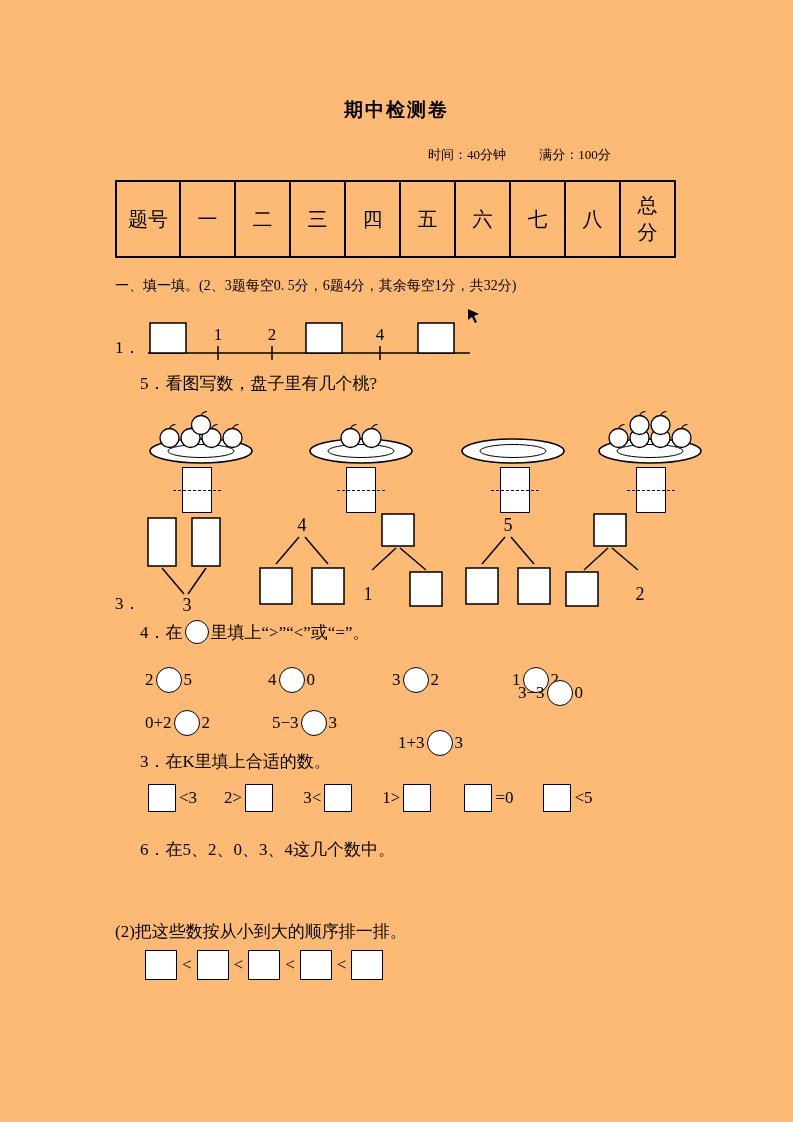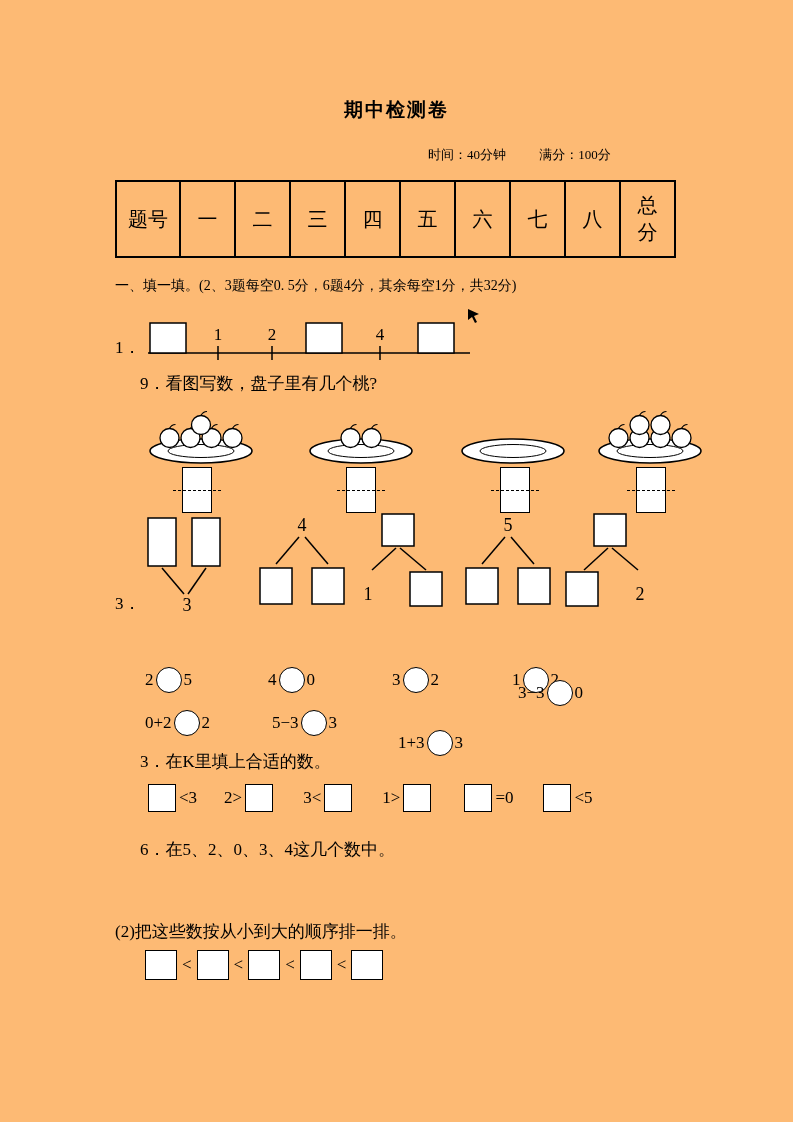--- a/index.html
+++ b/index.html
@@ -147,21 +147,21 @@
     <text x="124" y="28" text-anchor="middle" font-size="17">2</text>
     <rect class="bx" x="158" y="11" width="36" height="30"></rect>
     <line class="ln" x1="232" y1="34" x2="232" y2="48"></line>
     <text x="232" y="28" text-anchor="middle" font-size="17">4</text>
     <rect class="bx" x="270" y="11" width="36" height="30"></rect>
   </svg>
   <svg style="position:absolute;left:466px;top:308px" width="16" height="16" viewBox="0 0 16 16">
     <path d="M2 1 L13 6 L8 8 L11 14 L9 15 L6 9 L2 12 Z" fill="#000"></path>
   </svg>
 
-  <div class="qtext" style="left:140px;top:372px">9．看图写数，盘子里有几个桃?</div>
+  <div class="qtext" style="left:140px;top:372px">5．看图写数，盘子里有几个桃?</div>
 
   <svg class="plate" style="position:absolute;left:148px;top:405px" width="106" height="62" viewBox="0 0 106 62">
     <ellipse cx="53" cy="46" rx="51" ry="12" fill="#fff" stroke="#000" stroke-width="1.5"></ellipse>
     <ellipse cx="53" cy="46" rx="33" ry="6.5" fill="none" stroke="#000" stroke-width="1"></ellipse>
     <g class="peaches">
         <circle cx="21.5" cy="33" r="9.5" fill="#fff" stroke="#000" stroke-width="1.3"></circle>
         <path d="M 21.5 23.5 q 2 -4 6 -4" fill="none" stroke="#000" stroke-width="1.2"></path>
         <circle cx="42.5" cy="33" r="9.5" fill="#fff" stroke="#000" stroke-width="1.3"></circle>
         <path d="M 42.5 23.5 q 2 -4 6 -4" fill="none" stroke="#000" stroke-width="1.2"></path>
         <circle cx="63.5" cy="33" r="9.5" fill="#fff" stroke="#000" stroke-width="1.3"></circle>
@@ -246,20 +246,23 @@
   </svg>
 
   <svg style="position:absolute;left:556px;top:512px" width="104" height="96" viewBox="0 0 104 96">
     <rect class="bx" x="38" y="2" width="32" height="32"></rect>
     <line class="ln" x1="52" y1="36" x2="28" y2="58"></line>
     <line class="ln" x1="56" y1="36" x2="82" y2="58"></line>
     <rect class="bx" x="10" y="60" width="32" height="34"></rect>
     <text x="84" y="88" text-anchor="middle" font-size="18">2</text>
   </svg>
 
+  <div class="qtext" style="left:140px;top:620px">
+    <span>4．在</span><span class="circle small"></span><span>里填上“&gt;”“&lt;”或“=”。</span>
+  </div>
 
   <div class="cmp" style="left:145px;top:667px">
     <span>2</span>
       <span class="circle"></span>
       <span>5</span>
   </div>
   <div class="cmp" style="left:268px;top:667px">
     <span>4</span>
       <span class="circle"></span>
       <span>0</span>

